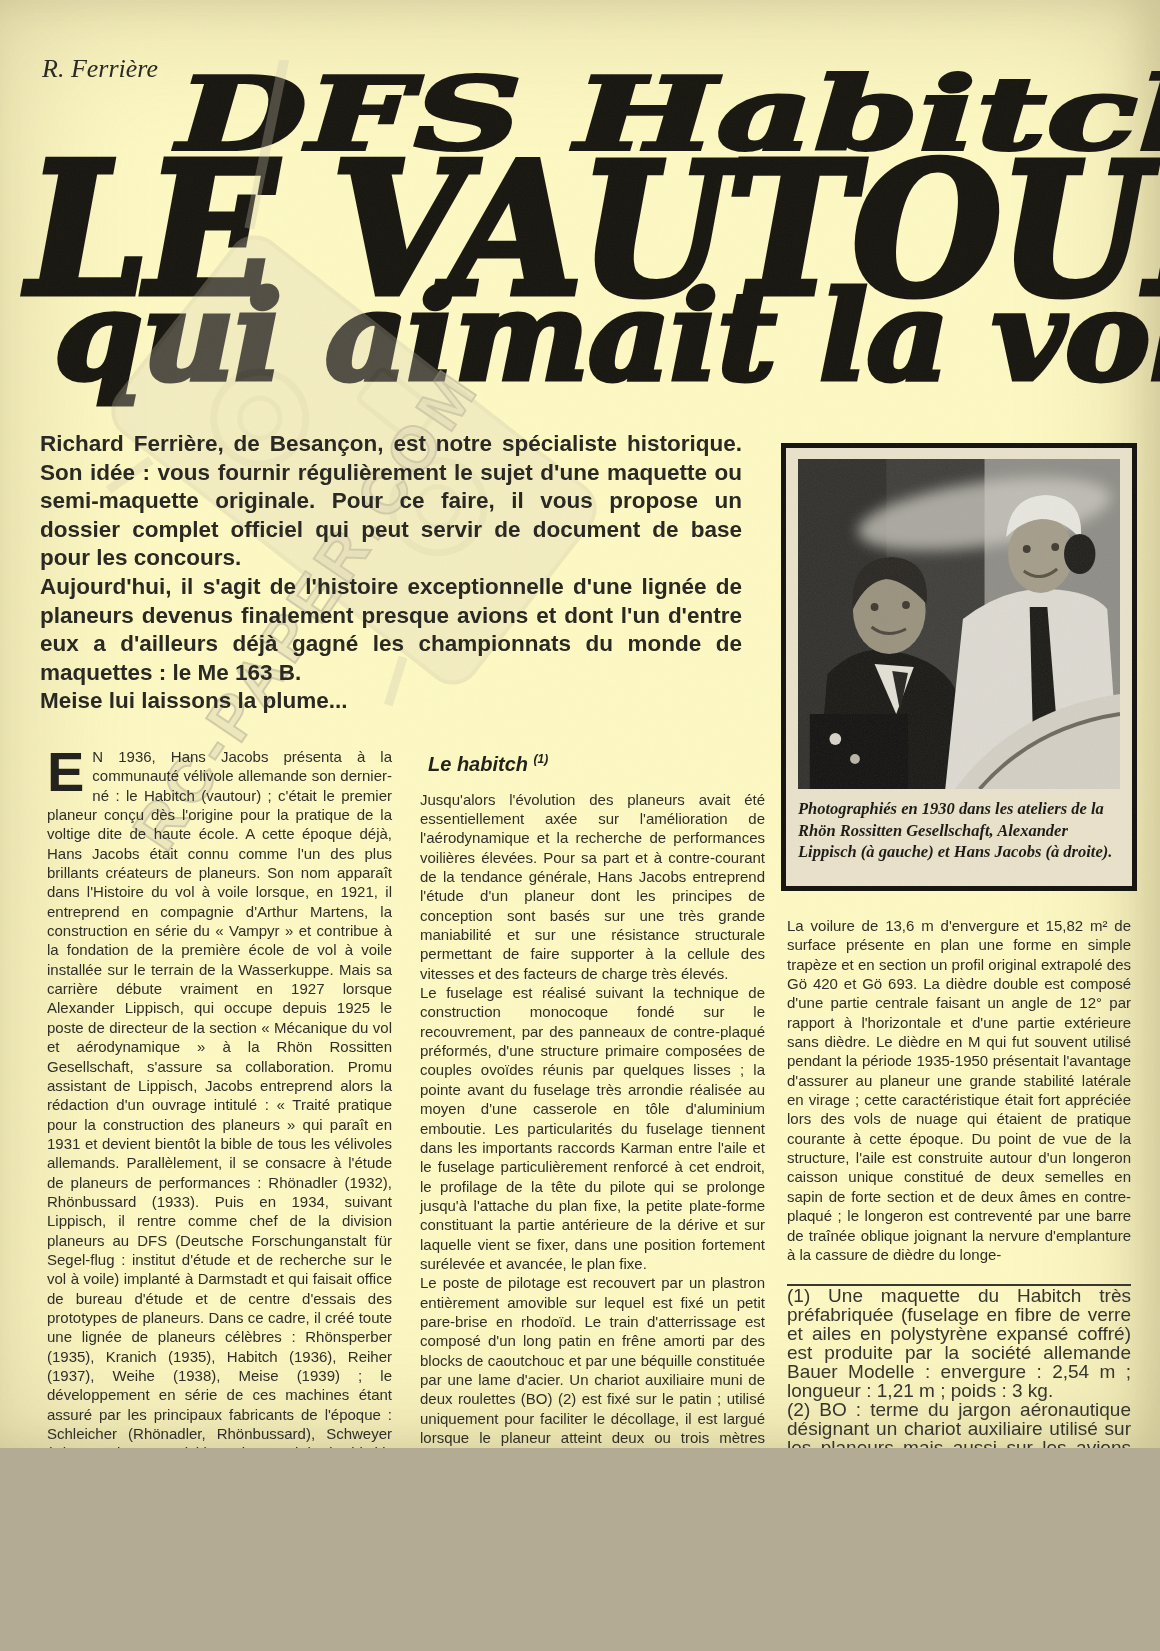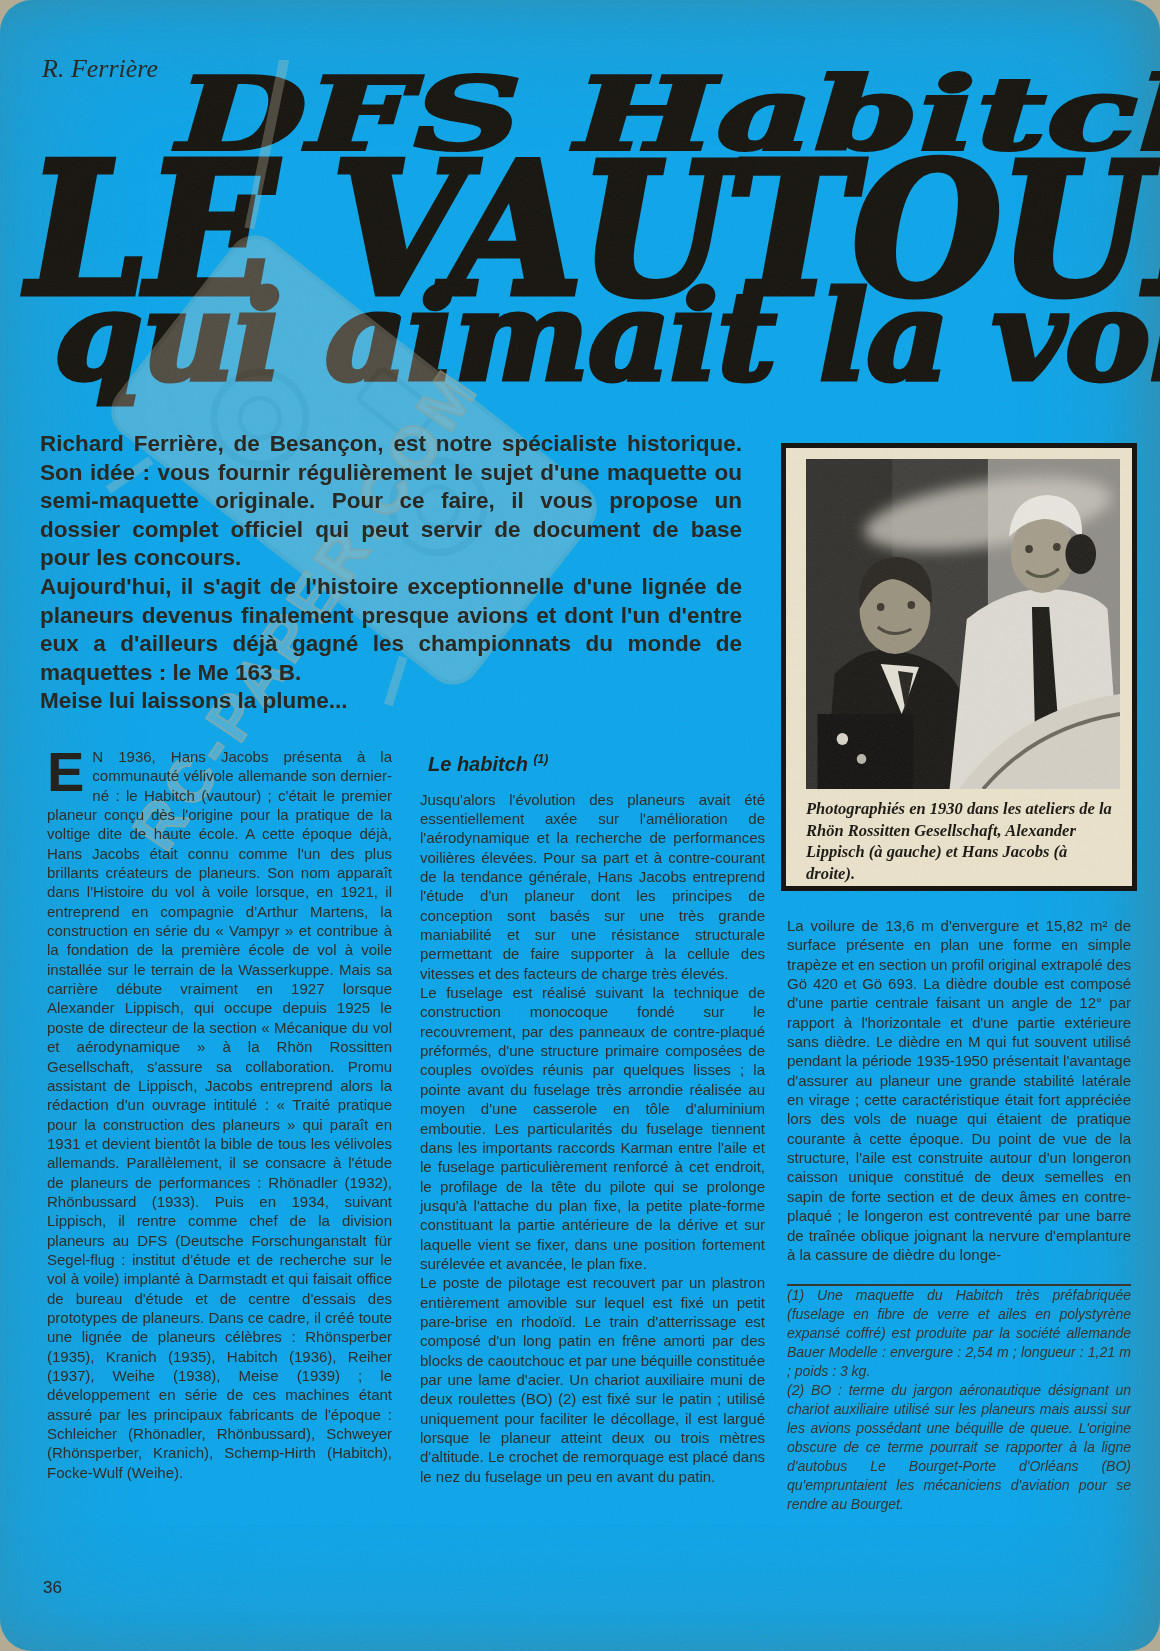--- a/index.html
+++ b/index.html
@@ -1,20 +1,20 @@
 <!DOCTYPE html>
 <html><head>
 <meta charset="utf-8">
 <style>
   html,body{margin:0;padding:0;background:#b4ab95;}
   #page{
-    position:relative;width:1160px;height:1651px;margin:0 auto;
-    background:#0ea5e9;overflow:hidden;
+    position:relative;width:1160px;height:1448px;margin:0 auto;
+    background:#fef9c3;overflow:hidden;
     box-shadow:inset 0 0 140px rgba(120,105,70,.28), inset -18px 0 40px rgba(110,95,60,.18);
-    font-family:"Liberation Sans",sans-serif;color:#2b2a24;border-radius:32px;
+    font-family:"Liberation Sans",sans-serif;color:#2b2a24;
   }
   .abs{position:absolute;}
   
   #author{left:42px;top:56px;font:italic 26px/1 "Liberation Serif",serif;color:#272620;}
   
   .title-line{
     position:absolute;white-space:nowrap;color:#17150f;
     font-family:"DejaVu Serif",serif;font-weight:bold;font-style:italic;
     transform-origin:left top;line-height:1;
   }
@@ -22,34 +22,34 @@
   #title-2{left:28px;top:138px;font-size:182px;transform:scaleX(.94);-webkit-text-stroke:7px #17150f;letter-spacing:-.012em;}
   #title-3{left:54px;top:276px;font-size:121px;transform:scaleX(1.05);-webkit-text-stroke:5px #17150f;letter-spacing:-.005em;}
   
   #watermark{left:24px;top:60px;width:660px;height:840px;pointer-events:none;opacity:.6;}
   
   #intro{left:40px;top:430px;width:702px;font-weight:bold;font-size:22.5px;line-height:28.6px;
          color:#26251f;text-align:justify;}
   #intro p{margin:0;}
   
   #photo-frame{left:781px;top:443px;width:356px;height:448px;box-sizing:border-box;
-    border:5px solid #14120e;background:#e9e1ca;padding:11px 12px 9px 20px;}
+    border:5px solid #14120e;background:#e9e1ca;padding:11px 12px 9px 12px;}
   #photo-frame svg.photo{display:block;width:100%;height:330px;background:#8a8a8a;}
   #photo-caption{margin-top:9px;font:bold italic 16.5px/21.5px "Liberation Serif",serif;color:#1b1914;}
   
   .col{position:absolute;font-size:15px;line-height:19.35px;text-align:justify;color:#2c2b25;}
   .col p{margin:0;}
   #col1{left:47px;top:747px;width:345px;}
   #col2{left:420px;top:747px;width:345px;}
   #col3{left:787px;top:916px;width:344px;}
   #dropcap{float:left;font-size:56px;line-height:44px;font-weight:bold;padding:3px 8px 0 0;color:#201f19;}
   #col2-heading{font:bold italic 20px/1 "Liberation Sans",sans-serif;color:#1f1e18;margin:6px 0 16px 8px;}
   #col2-heading .fnref{font-size:12px;vertical-align:super;font-weight:bold;}
   #col3-rule{border:none;border-top:2.5px solid #36342c;margin:20px 0 0 0;width:100%;}
-  .footnote{font-style:italic;font-size:14px;line-height:19px;margin-top:16px;color:#33322b;}
+  .footnote{font-size:19px;line-height:19px;margin-top:16px;color:#33322b;}
   
   #pageno{left:43px;top:1578px;font-weight:normal;font-size:17px;color:#24231d;}
   
   #grain-overlay{left:0;top:0;width:1160px;height:1651px;pointer-events:none;opacity:.05;}
 </style>
 </head>
 <body>
 
 <div id="page">
 

